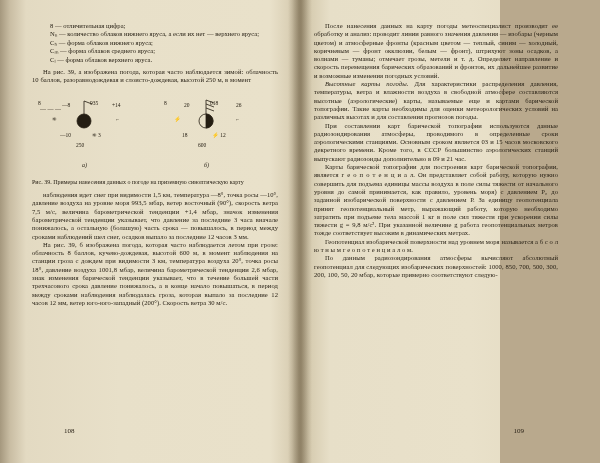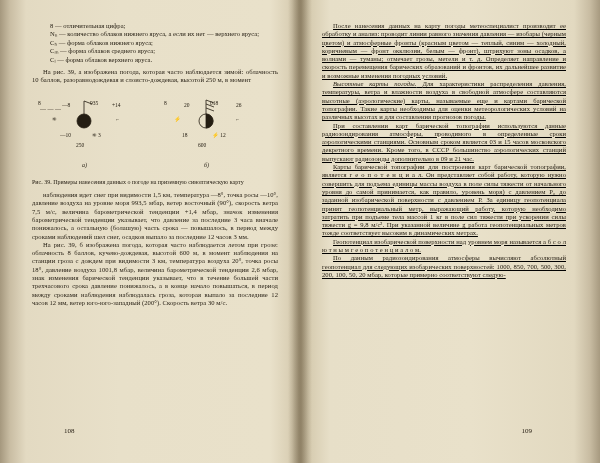--- a/index.html
+++ b/index.html
@@ -8,21 +8,21 @@
   }
   body {
     width: 600px;
     height: 463px;
     background: #b9a98d;
     font-family: "Liberation Serif", serif;
     overflow: hidden;
   }
   .book {
     position: relative;
-    width: 600px;
+    width: 500px;
     height: 463px;
     background: linear-gradient(90deg,
         #a5987e 0px, #c9bda3 10px,
         #e3dac2 26px, #e8e0c9 120px,
         #e9e1ca 270px, #d8cdb2 292px,
         #bdb093 300px,
         #d5caae 308px, #e7dfc8 330px,
         #e9e1ca 470px, #e2d9c0 574px,
         #c8bca2 590px, #a79a80 600px);
   }
@@ -40,24 +40,23 @@
     top: 0;
     height: 463px;
     box-sizing: border-box;
   }
   .page-left {
     left: 0;
     width: 300px;
     padding: 22px 22px 18px 32px;
   }
   .page-right {
-    left: 300px;
+    left: 292px;
     width: 300px;
     padding: 22px 34px 18px 22px;
-    text-decoration: underline;
   }
   .col {
     position: relative;
     height: 100%;
   }
   p {
     margin: 0;
     font-size: 6.6px;
     line-height: 8.3px;
     text-align: justify;

